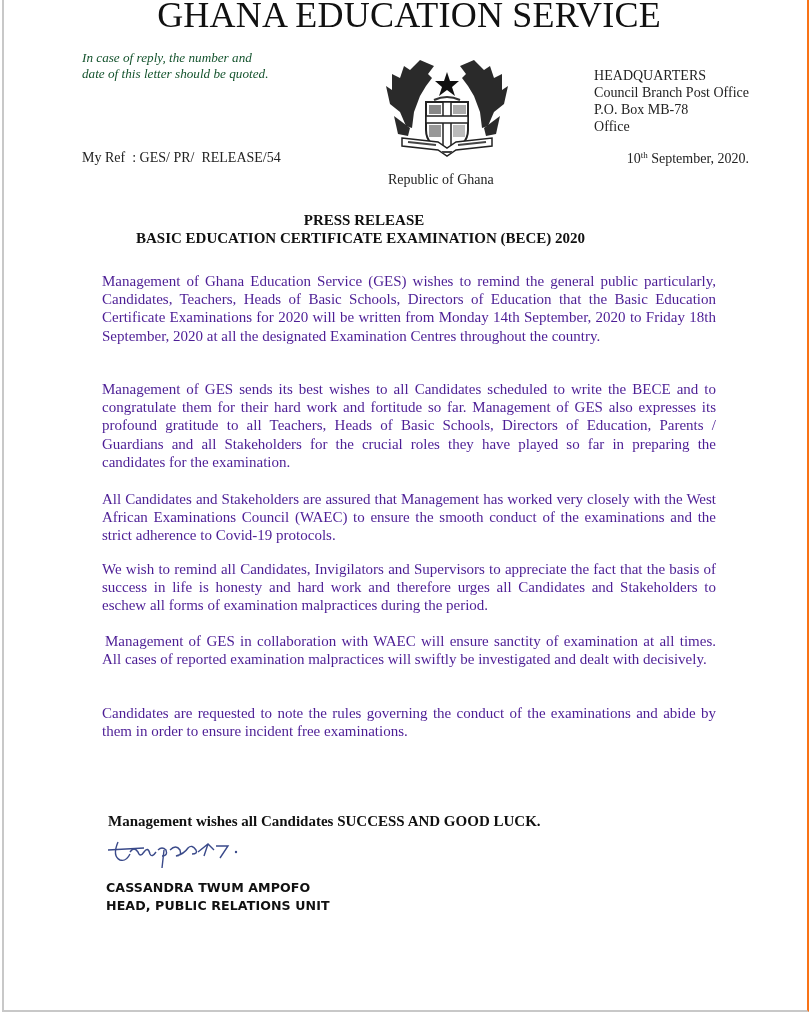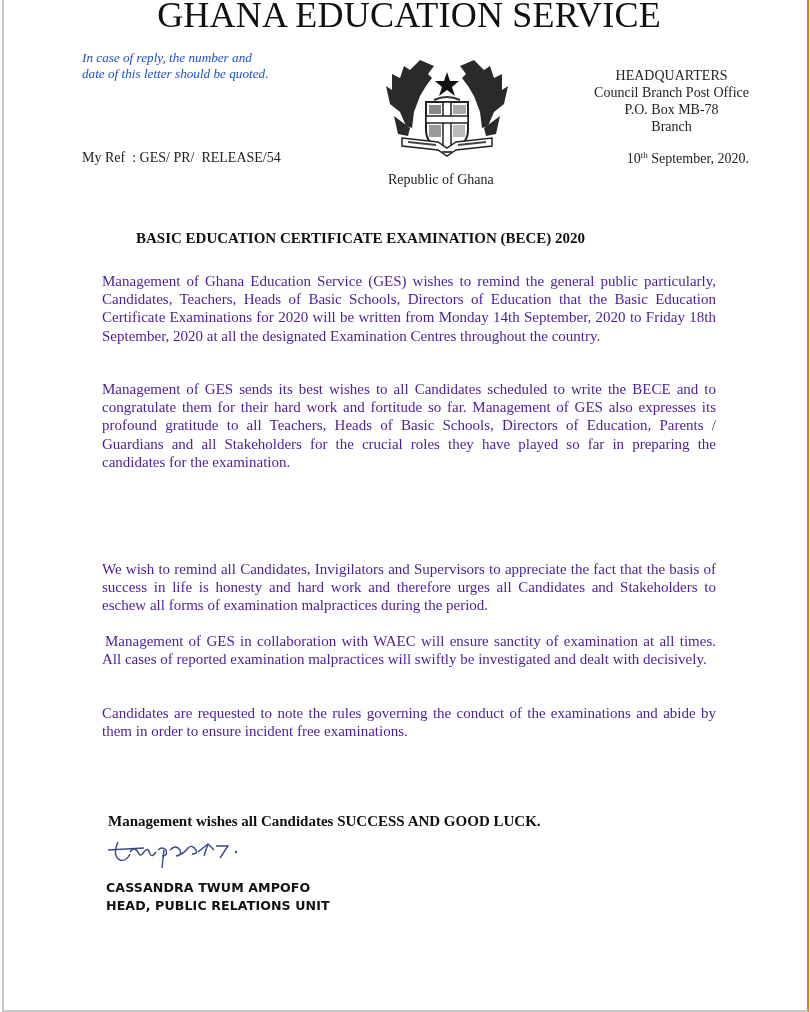--- a/index.html
+++ b/index.html
@@ -36,41 +36,41 @@
       letter-spacing: 0.2px;
       color: #111;
     }
     .reply-note {
       position: absolute;
       left: 78px;
       top: 50px;
       font-style: italic;
       font-size: 13.2px;
       line-height: 16px;
-      color: #1d4ed8;
+      color: #14532d;
     }
     .crest {
       position: absolute;
       left: 376px;
       top: 56px;
       width: 134px;
       height: 104px;
     }
     .country {
       position: absolute;
       left: 384px;
       top: 172px;
       font-size: 14px;
       color: #222;
     }
     .address {
       position: absolute;
       right: 58px;
       top: 67px;
-      text-align: center;
+      text-align: left;
       font-size: 14px;
       line-height: 17px;
       color: #222;
     }
     .ref {
       position: absolute;
       left: 78px;
       top: 150px;
       font-size: 14px;
       color: #222;
@@ -191,31 +191,33 @@
     <line x1="78" y1="89" x2="106" y2="86" stroke="#444" stroke-width="2"></line>
     <line x1="62" y1="96" x2="72" y2="96" stroke="#444" stroke-width="2"></line>
   </svg>
 
   <div class="country">Republic of Ghana</div>
 
   <div class="address">
     <div>HEADQUARTERS</div>
     <div>Council Branch Post Office</div>
     <div>P.O. Box MB-78</div>
-    <div>Branch</div>
+    <div>Office</div>
   </div>
 
   <div class="ref">My Ref  : GES/ PR/  RELEASE/54</div>
 
   <div class="date"><span>10</span><sup>th</sup><span> September, 2020.</span></div>
 
+  <div class="heading1">PRESS RELEASE</div>
   <div class="heading2">BASIC EDUCATION CERTIFICATE EXAMINATION (BECE) 2020</div>
 
   <div class="body-text p1">Management of Ghana Education Service (GES) wishes to remind the general public particularly, Candidates, Teachers, Heads of Basic Schools, Directors of Education that the Basic Education Certificate Examinations for 2020 will be written from Monday 14th September, 2020 to Friday 18th September, 2020 at all the designated Examination Centres throughout the country.</div>
   <div class="body-text p2">Management of GES sends its best wishes to all Candidates scheduled to write the BECE and to congratulate them for their hard work and fortitude so far. Management of GES also expresses its profound gratitude to all Teachers, Heads of Basic Schools, Directors of Education, Parents / Guardians and all Stakeholders for the crucial roles they have played so far in preparing the candidates for the examination.</div>
+  <div class="body-text p3">All Candidates and Stakeholders are assured that Management has worked very closely with the West African Examinations Council (WAEC) to ensure the smooth conduct of the examinations and the strict adherence to Covid-19 protocols.</div>
   <div class="body-text p4">We wish to remind all Candidates, Invigilators and Supervisors to appreciate the fact that the basis of success in life is honesty and hard work and therefore urges all Candidates and Stakeholders to eschew all forms of examination malpractices during the period.</div>
   <div class="body-text p5">Management of GES in collaboration with WAEC will ensure sanctity of examination at all times. All cases of reported examination malpractices will swiftly be investigated and dealt with decisively.</div>
   <div class="body-text p6">Candidates are requested to note the rules governing the conduct of the examinations and abide by them in order to ensure incident free examinations.</div>
 
   <div class="closing">Management wishes all Candidates SUCCESS AND GOOD LUCK.</div>
 
   <svg class="signature" viewBox="0 0 170 34">
     <path d="M4 14 L40 12" stroke="#3a4a8a" stroke-width="1.4" fill="none"></path>
     <path d="M14 6 Q8 20 16 24 Q22 26 26 18" stroke="#3a4a8a" stroke-width="1.4" fill="none"></path>
     <path d="M26 16 Q30 10 34 16 Q36 22 40 16 Q44 10 46 18 Q48 22 52 16" stroke="#3a4a8a" stroke-width="1.4" fill="none"></path>

